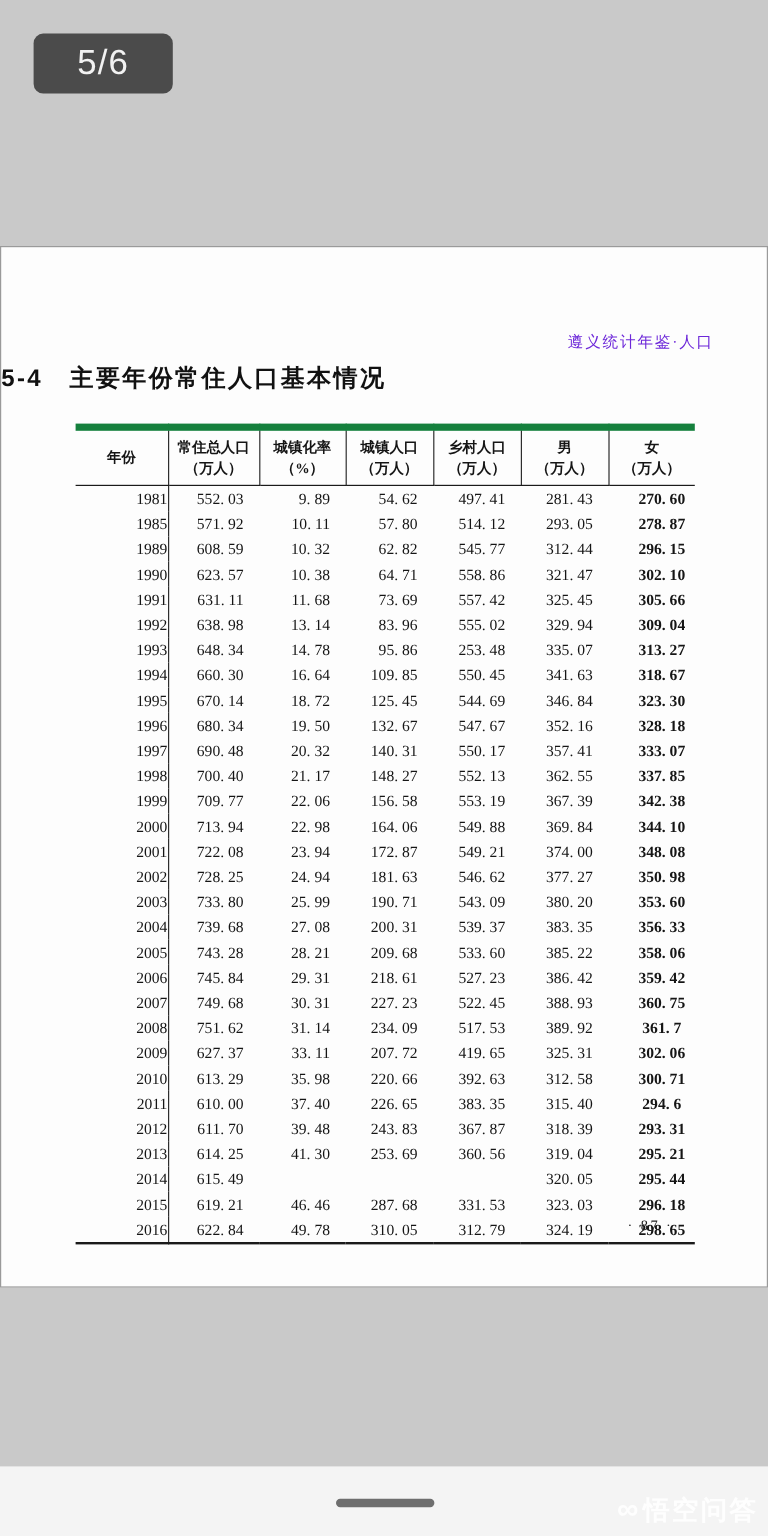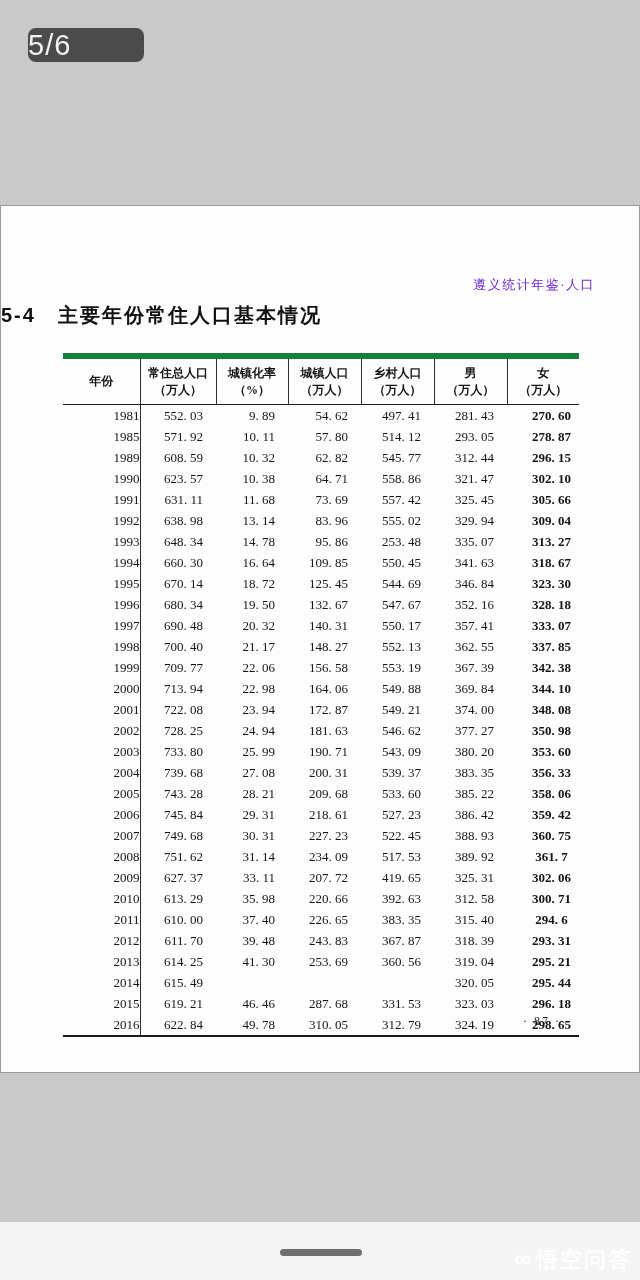--- a/index.html
+++ b/index.html
@@ -7,24 +7,24 @@
     width: 640px; height: 1280px;
     background: #c9c9c9;
     position: relative;
     overflow: hidden;
     font-family: "Liberation Sans", sans-serif;
   }
 
   
   .page-badge {
     position: absolute; left: 28px; top: 28px;
-    width: 116px; height: 34px;
+    width: 116px; height: 50px;
     background: #4b4b4b; border-radius: 8px;
     color: #f2f2f2; font-size: 29px;
-    display: flex; align-items: center; 
+    display: flex; align-items: center; justify-content: center;
     letter-spacing: 1px;
   }
   .bottom-strip {
     position: absolute; left: 0; top: 1222px;
     width: 640px; height: 58px;
     background: #f4f4f4;
   }
   .home-indicator {
     position: absolute; left: 280px; top: 27px;
     width: 82px; height: 7px; border-radius: 4px;

